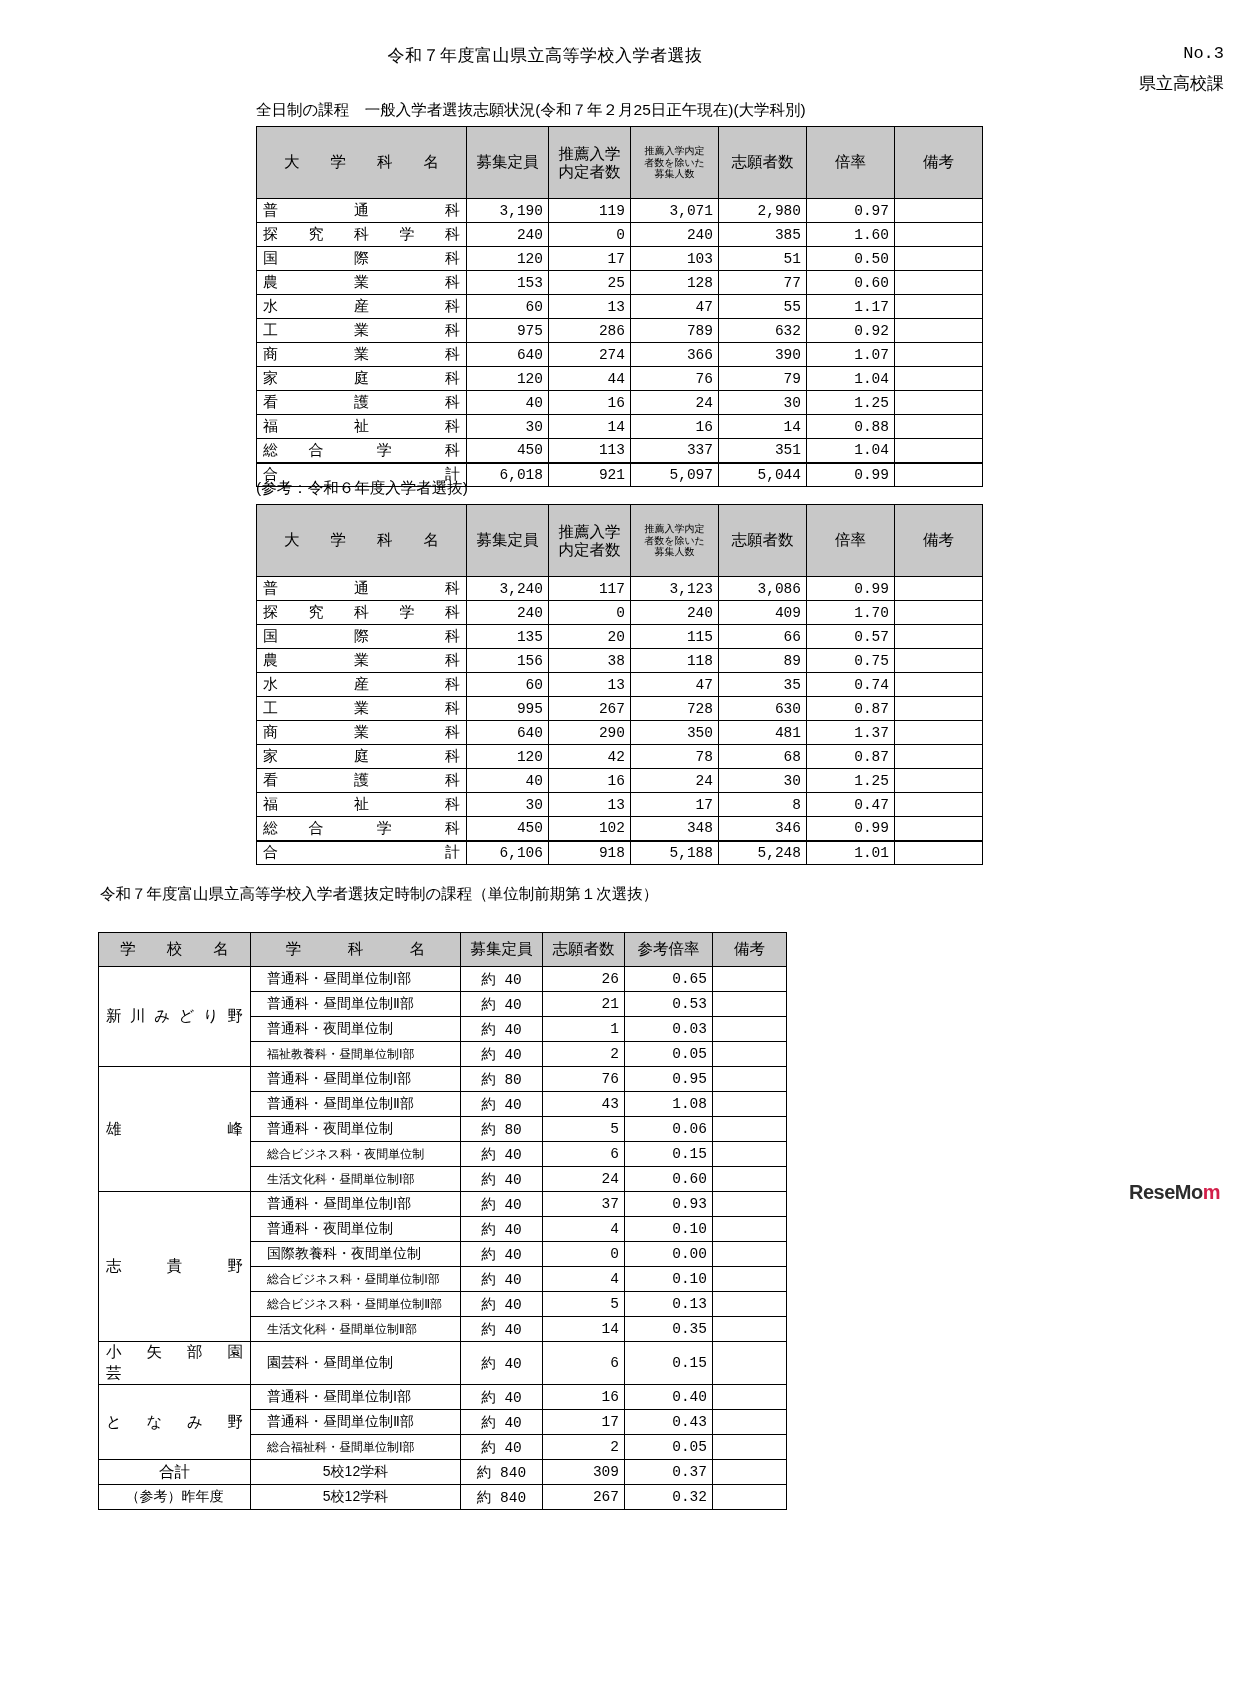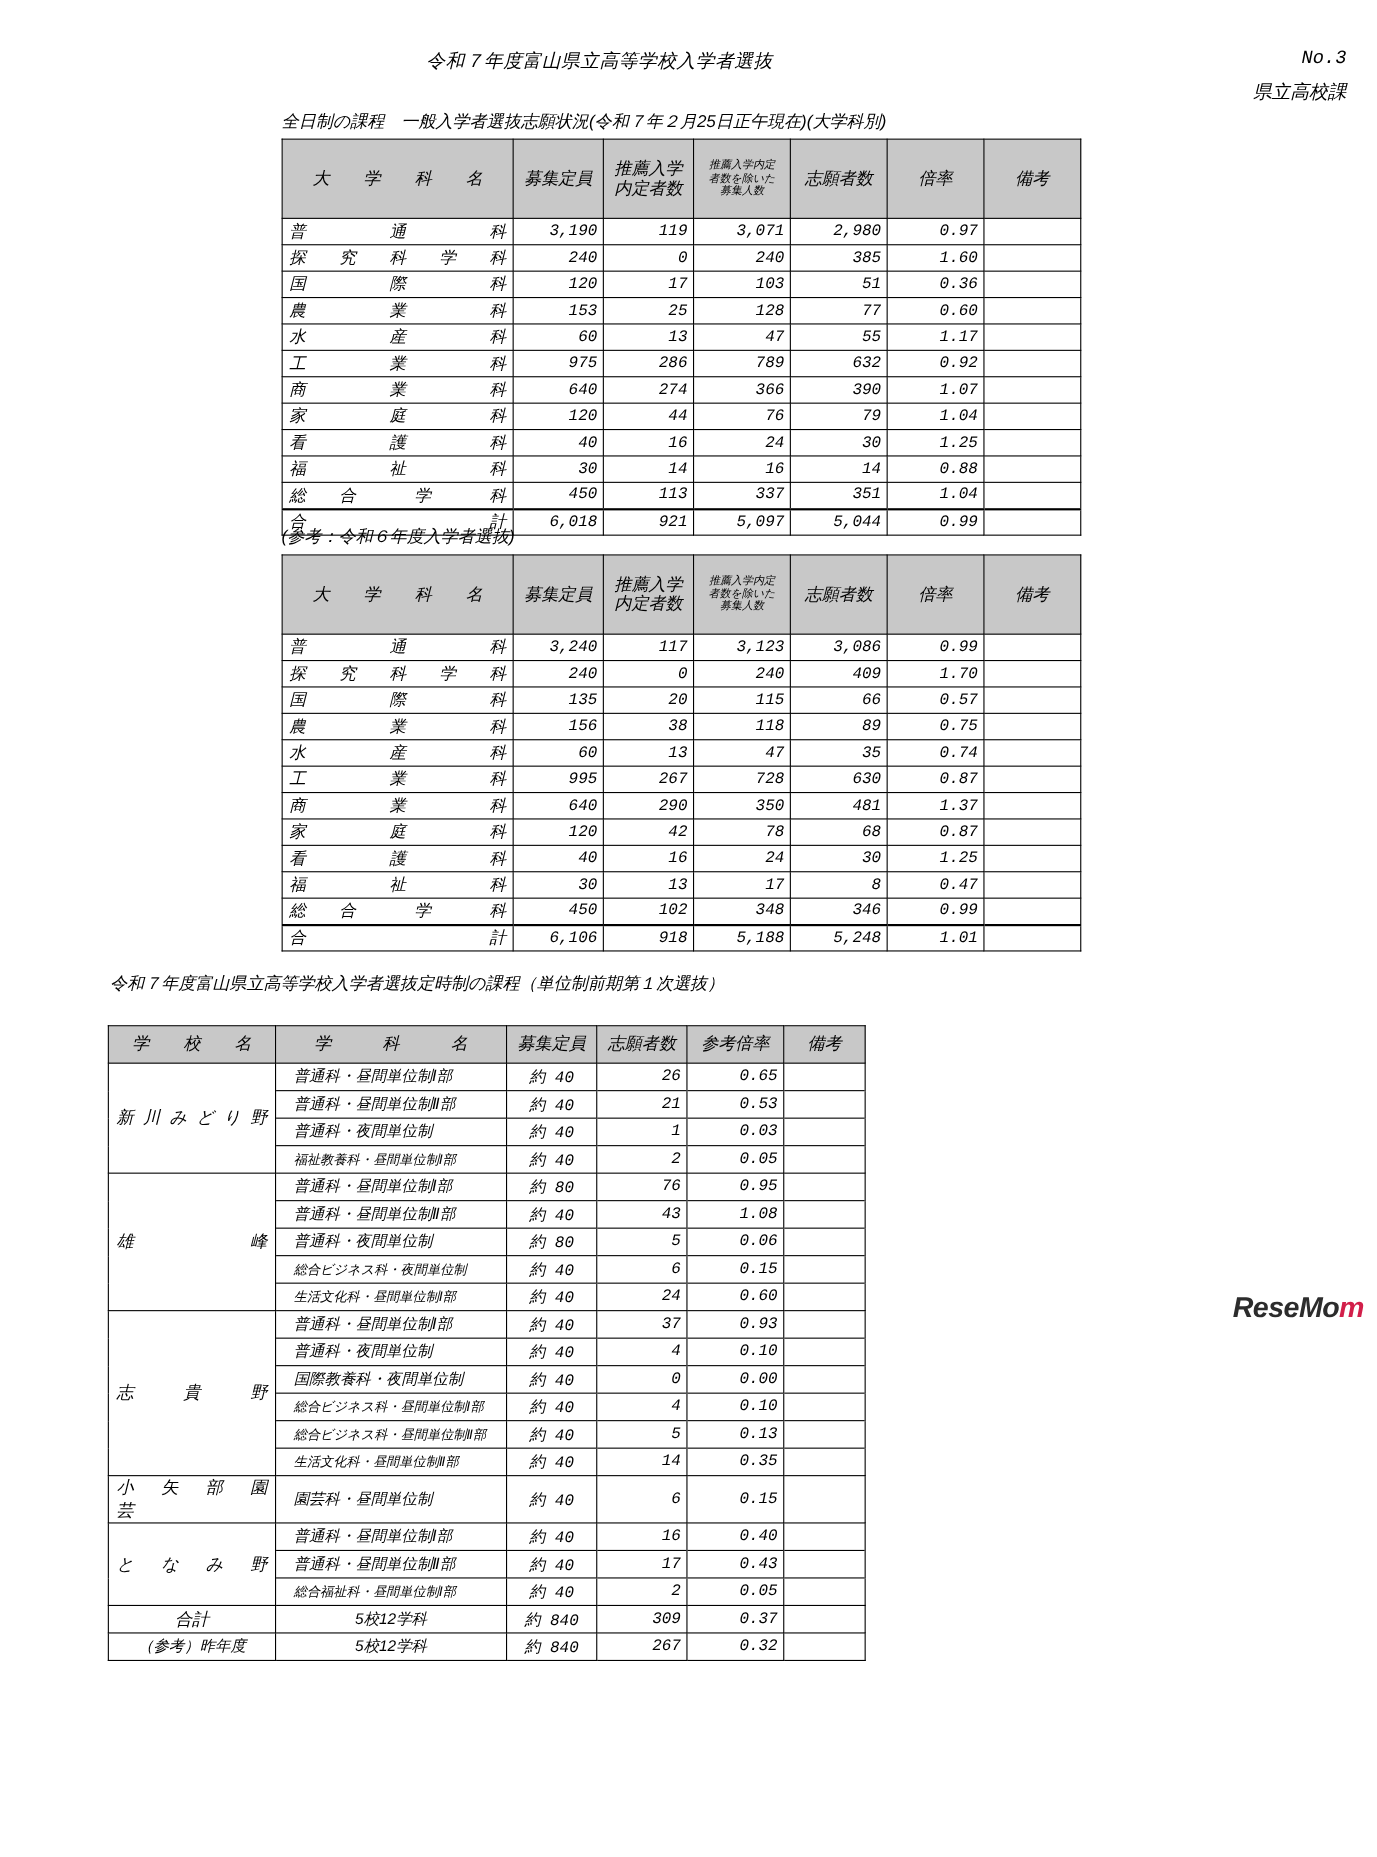--- a/index.html
+++ b/index.html
@@ -4,21 +4,21 @@
 <style>
   html,body{margin:0;padding:0;}
   body{
     width:1252px;height:1688px;
     background:#ffffff;
     font-family:"Liberation Sans","DejaVu Sans",sans-serif;
     color:#000;
     position:relative;
     overflow:hidden;
   }
-  .page{position:relative;width:1252px;height:1220px;font-style:italic;}
+  .page{position:relative;width:1252px;height:1220px;}
 
   
   .doc-title{
     position:absolute;left:0;top:44px;width:1090px;
     text-align:center;font-size:17px;letter-spacing:.5px;
   }
   .no-label{
     position:absolute;right:28px;top:44px;font-size:17px;
     font-family:"Liberation Mono","DejaVu Sans Mono",monospace;
   }
@@ -91,22 +91,22 @@
   .tbl-teiji .school{
     text-align:justify;text-align-last:justify;padding:0 7px;font-size:15.5px;
     vertical-align:middle;
   }
   .tbl-teiji .school-c{text-align:center;text-align-last:center;}
   .dashed-b{border-bottom:1px dashed #555 !important;}
   .solid-b{border-bottom:1.6px solid #000 !important;}
 
   
   .resemom{
-    position:absolute;right:12px;bottom:16px;
-    font-size:26px;font-weight:bold;color:#2c2c2c;letter-spacing:-.5px;
+    position:absolute;right:32px;bottom:16px;
+    font-size:20px;font-weight:bold;color:#2c2c2c;letter-spacing:-.5px;
   }
   .resemom .m{color:#d21f4a;}
 </style>
 </head>
 <body>
 
 <div class="page">
 
   <div class="doc-title">令和７年度富山県立高等学校入学者選抜</div>
   <div class="no-label">No.3</div>
@@ -148,21 +148,21 @@
           <td class="num-cell">385</td>
           <td class="num-cell">1.60</td>
           <td class="num-cell"></td>
         </tr>
         <tr>
           <td class="name-cell">国　　　際　　　科</td>
           <td class="num-cell">120</td>
           <td class="num-cell">17</td>
           <td class="num-cell">103</td>
           <td class="num-cell">51</td>
-          <td class="num-cell">0.36</td>
+          <td class="num-cell">0.50</td>
           <td class="num-cell"></td>
         </tr>
         <tr>
           <td class="name-cell">農　　　業　　　科</td>
           <td class="num-cell">153</td>
           <td class="num-cell">25</td>
           <td class="num-cell">128</td>
           <td class="num-cell">77</td>
           <td class="num-cell">0.60</td>
           <td class="num-cell"></td>

